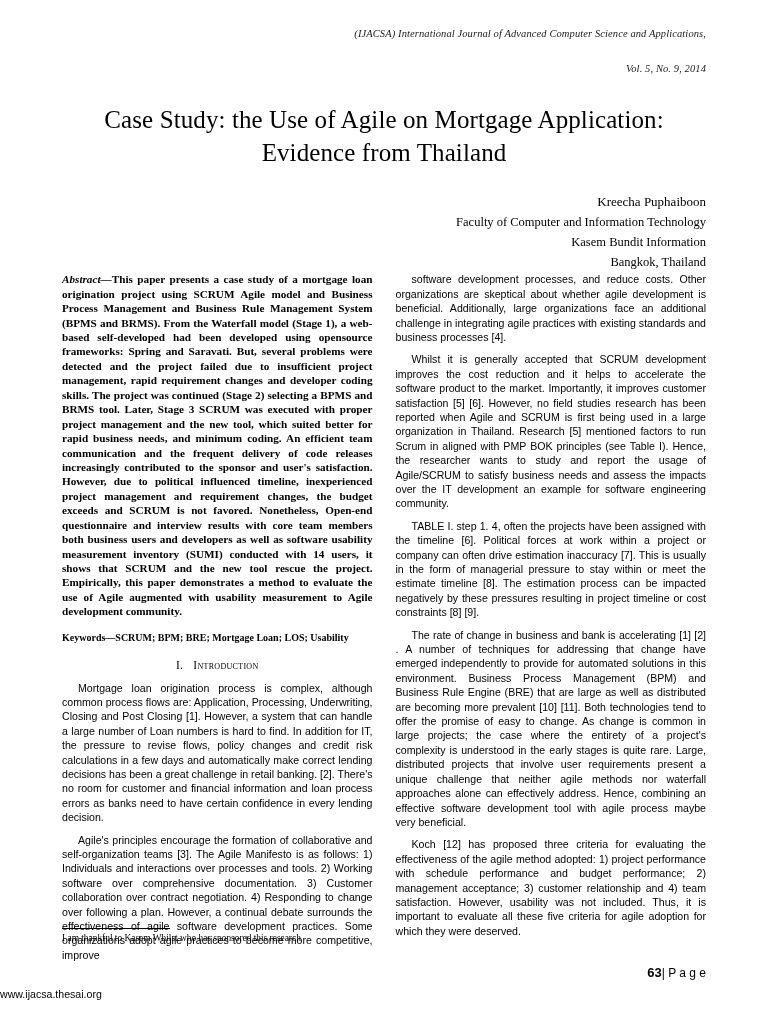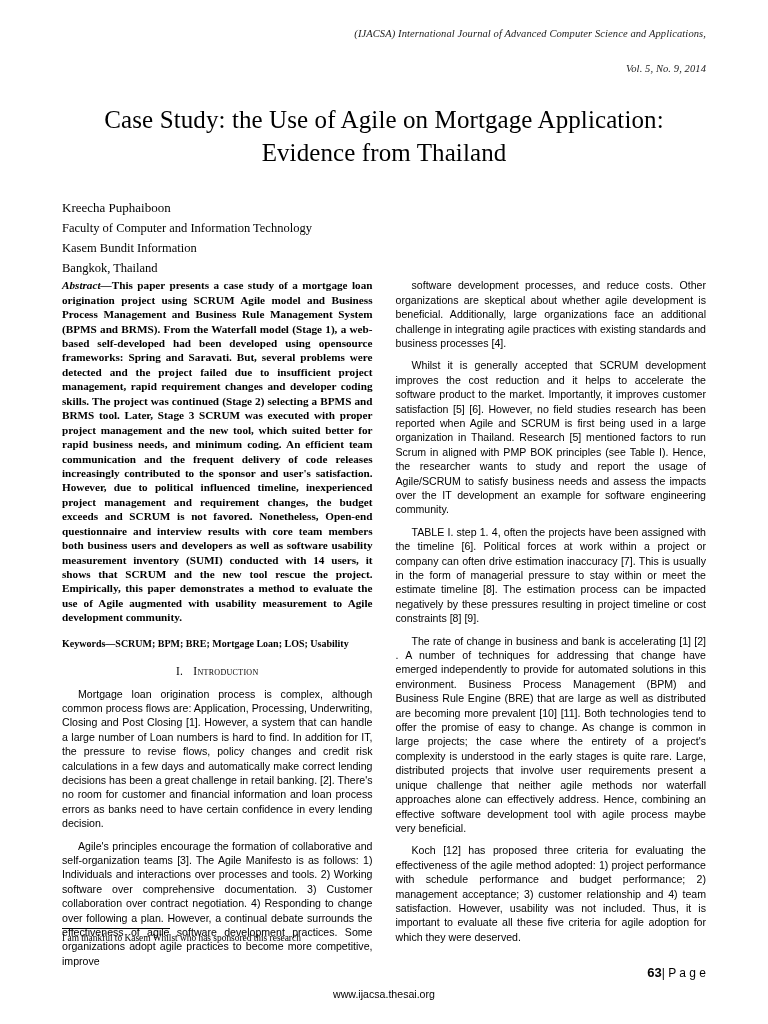--- a/index.html
+++ b/index.html
@@ -37,22 +37,22 @@
   h1.paper-title {
     font-family: "Liberation Serif", serif;
     font-weight: normal;
     font-size: 25px;
     line-height: 1.32;
     text-align: center;
     margin: 26px 36px 0 36px;
     letter-spacing: 0.1px;
   }
   .authors {
-    text-align: left;
-    margin-top: 28px;
+    text-align: right;
+    margin-top: 22px;
     font-size: 12.5px;
     line-height: 1.62;
   }
   .authors .name {
     font-size: 13px;
   }
   .columns {
     display: flex;
     gap: 23px;
   }
@@ -125,21 +125,21 @@
   }
   .page-number .num {
     font-weight: bold;
     font-size: 13px;
   }
   .footer-url {
     position: absolute;
     left: 0;
     right: 0;
     top: 988px;
-    text-align: center;
+    text-align: left;
     font-size: 10.6px;
     font-family: "Liberation Sans", sans-serif;
   }
 </style>
 </head>
 <body>
 
 <div class="page">
 
   <div class="journal-header">

